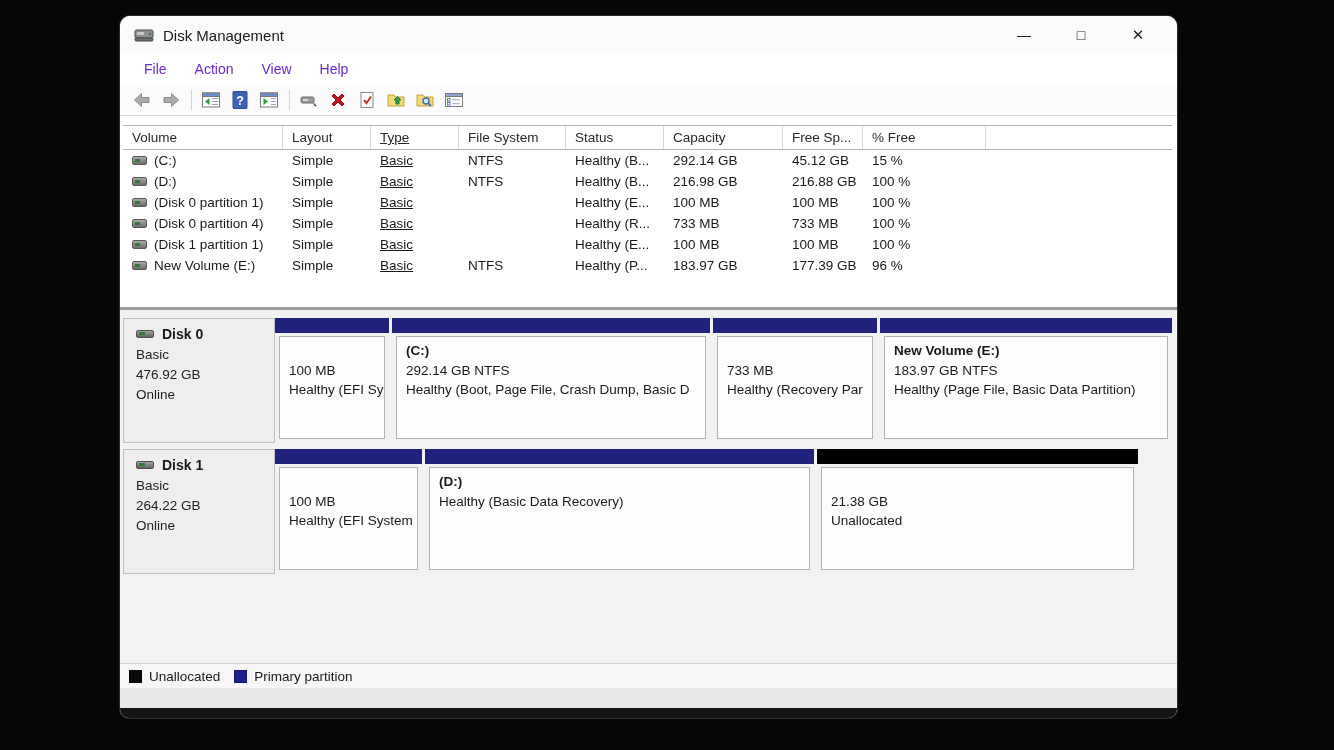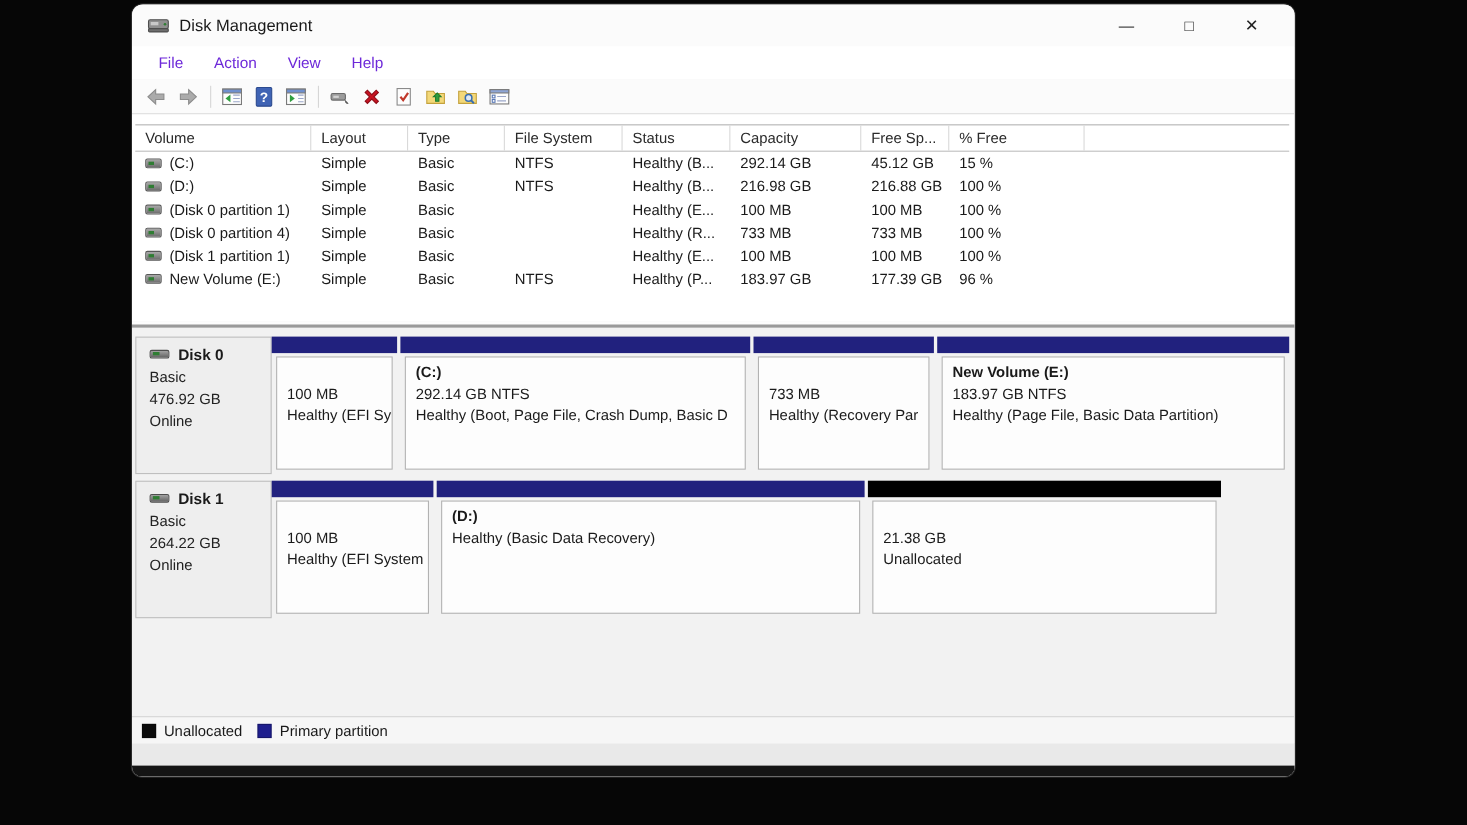--- a/index.html
+++ b/index.html
@@ -2,21 +2,21 @@
 <html><head>
 <meta charset="utf-8">
 <style>
   html,body{margin:0;padding:0;}
   body{
     width:1334px;height:750px;background:#060606;position:relative;overflow:hidden;
     font-family:"Liberation Sans", sans-serif;color:#1a1a1a;
     -webkit-font-smoothing:antialiased;
   }
   .window{
-    position:absolute;left:120px;top:4px;width:1057px;height:702px;
+    position:absolute;left:120px;top:16px;width:1057px;height:702px;
     background:#f5f5f5;border-radius:10px 10px 9px 9px;overflow:hidden;
     display:flex;flex-direction:column;box-shadow:0 0 0 1px #2a2a2a;
   }
   
   .titlebar{height:38px;background:#fbfbfb;display:flex;align-items:center;flex:none;}
   .app-icon{margin-left:14px;width:20px;height:16px;flex:none;}
   .title-text{margin-left:9px;font-size:15px;color:#191919;}
   .tb-controls{margin-left:auto;display:flex;align-items:center;height:100%;}
   .tb-btn{width:46px;height:100%;display:flex;align-items:center;justify-content:center;
     font-size:14px;color:#222;margin-right:11px;cursor:default;}
@@ -33,33 +33,33 @@
   .upper-pane{height:188px;background:#ffffff;flex:none;position:relative;padding-left:19px;}
   .vtable{position:absolute;left:3px;top:9px;width:1049px;}
   .thead{display:flex;height:23px;border-top:1px solid #b3b3b3;border-bottom:1px solid #b3b3b3;
     background:#ffffff;align-items:center;}
   .th{font-size:13.5px;color:#2a2a2a;padding-left:9px;box-sizing:border-box;
     border-right:1px solid #d9d9d9;height:100%;display:flex;align-items:center;
     white-space:nowrap;overflow:hidden;}
   .trow{display:flex;height:21px;align-items:center;background:#fff;}
   .tc{font-size:13.5px;padding-left:9px;box-sizing:border-box;white-space:nowrap;overflow:hidden;
     display:flex;align-items:center;height:100%;}
-  .c0{width:160px;}.c1{width:88px;}.c2{width:88px;}.c3{width:107px;}
+  .c0{width:160px;}.c1{width:88px;}.c2{width:88px;text-decoration:underline;}.c3{width:107px;}
   .c4{width:98px;}.c5{width:119px;}.c6{width:80px;}.c7{width:123px;text-align:center;}.c8{flex:1;border-right:none;}
   .vol-ico{width:15px;height:9px;flex:none;margin-right:7px;border-radius:2px;
     background:linear-gradient(180deg,#a9a9a9 0%,#6d6d6d 100%);border:1px solid #585858;
     position:relative;box-sizing:border-box;}
   .vol-ico::after{content:"";position:absolute;left:2px;top:2px;width:5px;height:3px;background:#2f7d33;}
   
   .splitter{height:6px;flex:none;background:#fdfdfd;border-bottom:3px solid #9a9a9a;box-sizing:border-box;}
   
   .lower-pane{flex:1;background:#f2f2f2;position:relative;overflow:hidden;}
   .disk-group{display:flex;width:1049px;height:125px;margin:8px 0 0 3px;}
   .disk-group + .disk-group{margin-top:6px;}
-  .disk-label{width:124px;flex:none;background:#eeeeee;border:1px solid #bfbfbf;
+  .disk-label{width:152px;flex:none;background:#eeeeee;border:1px solid #bfbfbf;
     box-sizing:border-box;padding:7px 0 0 12px;}
   .dl-top{display:flex;align-items:center;margin-bottom:3px;}
   .drive-ico{width:18px;height:8px;background:linear-gradient(180deg,#a2a2a2,#636363);
     border:1px solid #4e4e4e;border-radius:2px;margin-right:8px;box-sizing:border-box;position:relative;}
   .drive-ico::after{content:"";position:absolute;left:2px;top:1px;width:6px;height:3px;background:#2f7d33;}
   .dl-name{font-weight:bold;font-size:14px;}
   .dl-line{font-size:13.5px;line-height:20px;color:#222;}
   .parts{flex:1;display:flex;gap:3px;min-width:0;}
   .part{display:flex;flex-direction:column;box-sizing:border-box;min-width:0;}
   .pbar{height:15px;flex:none;}

